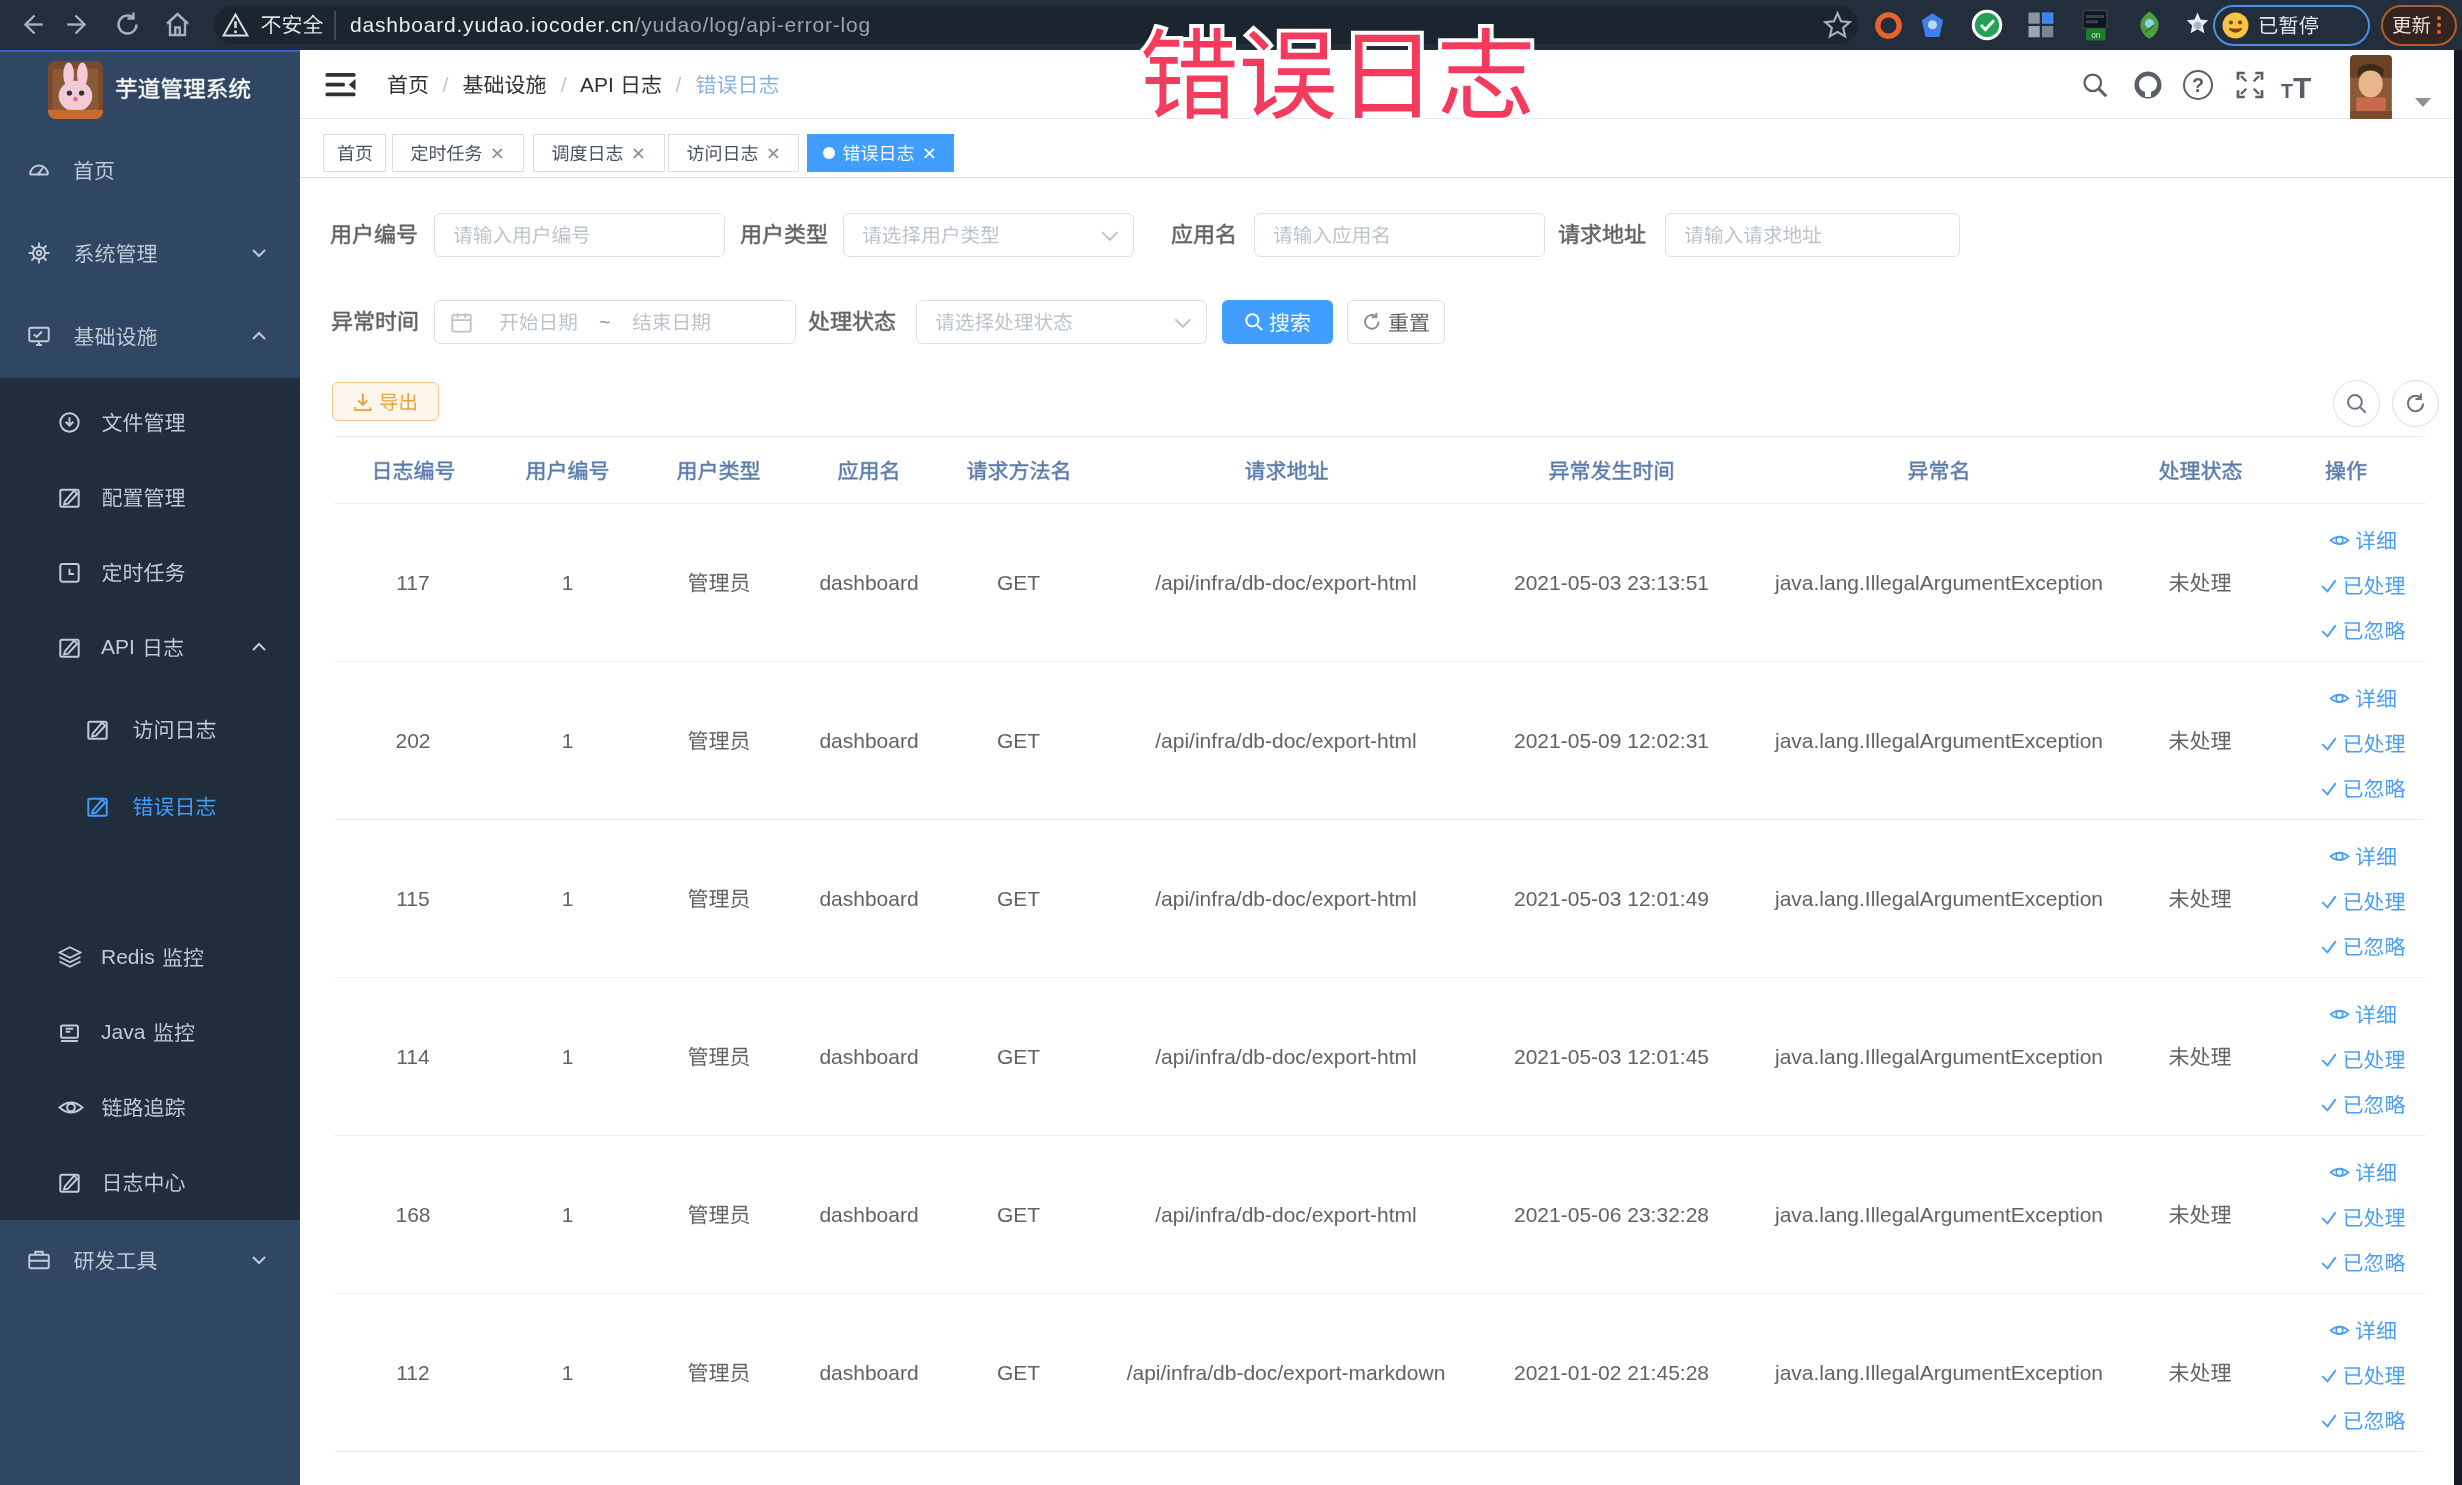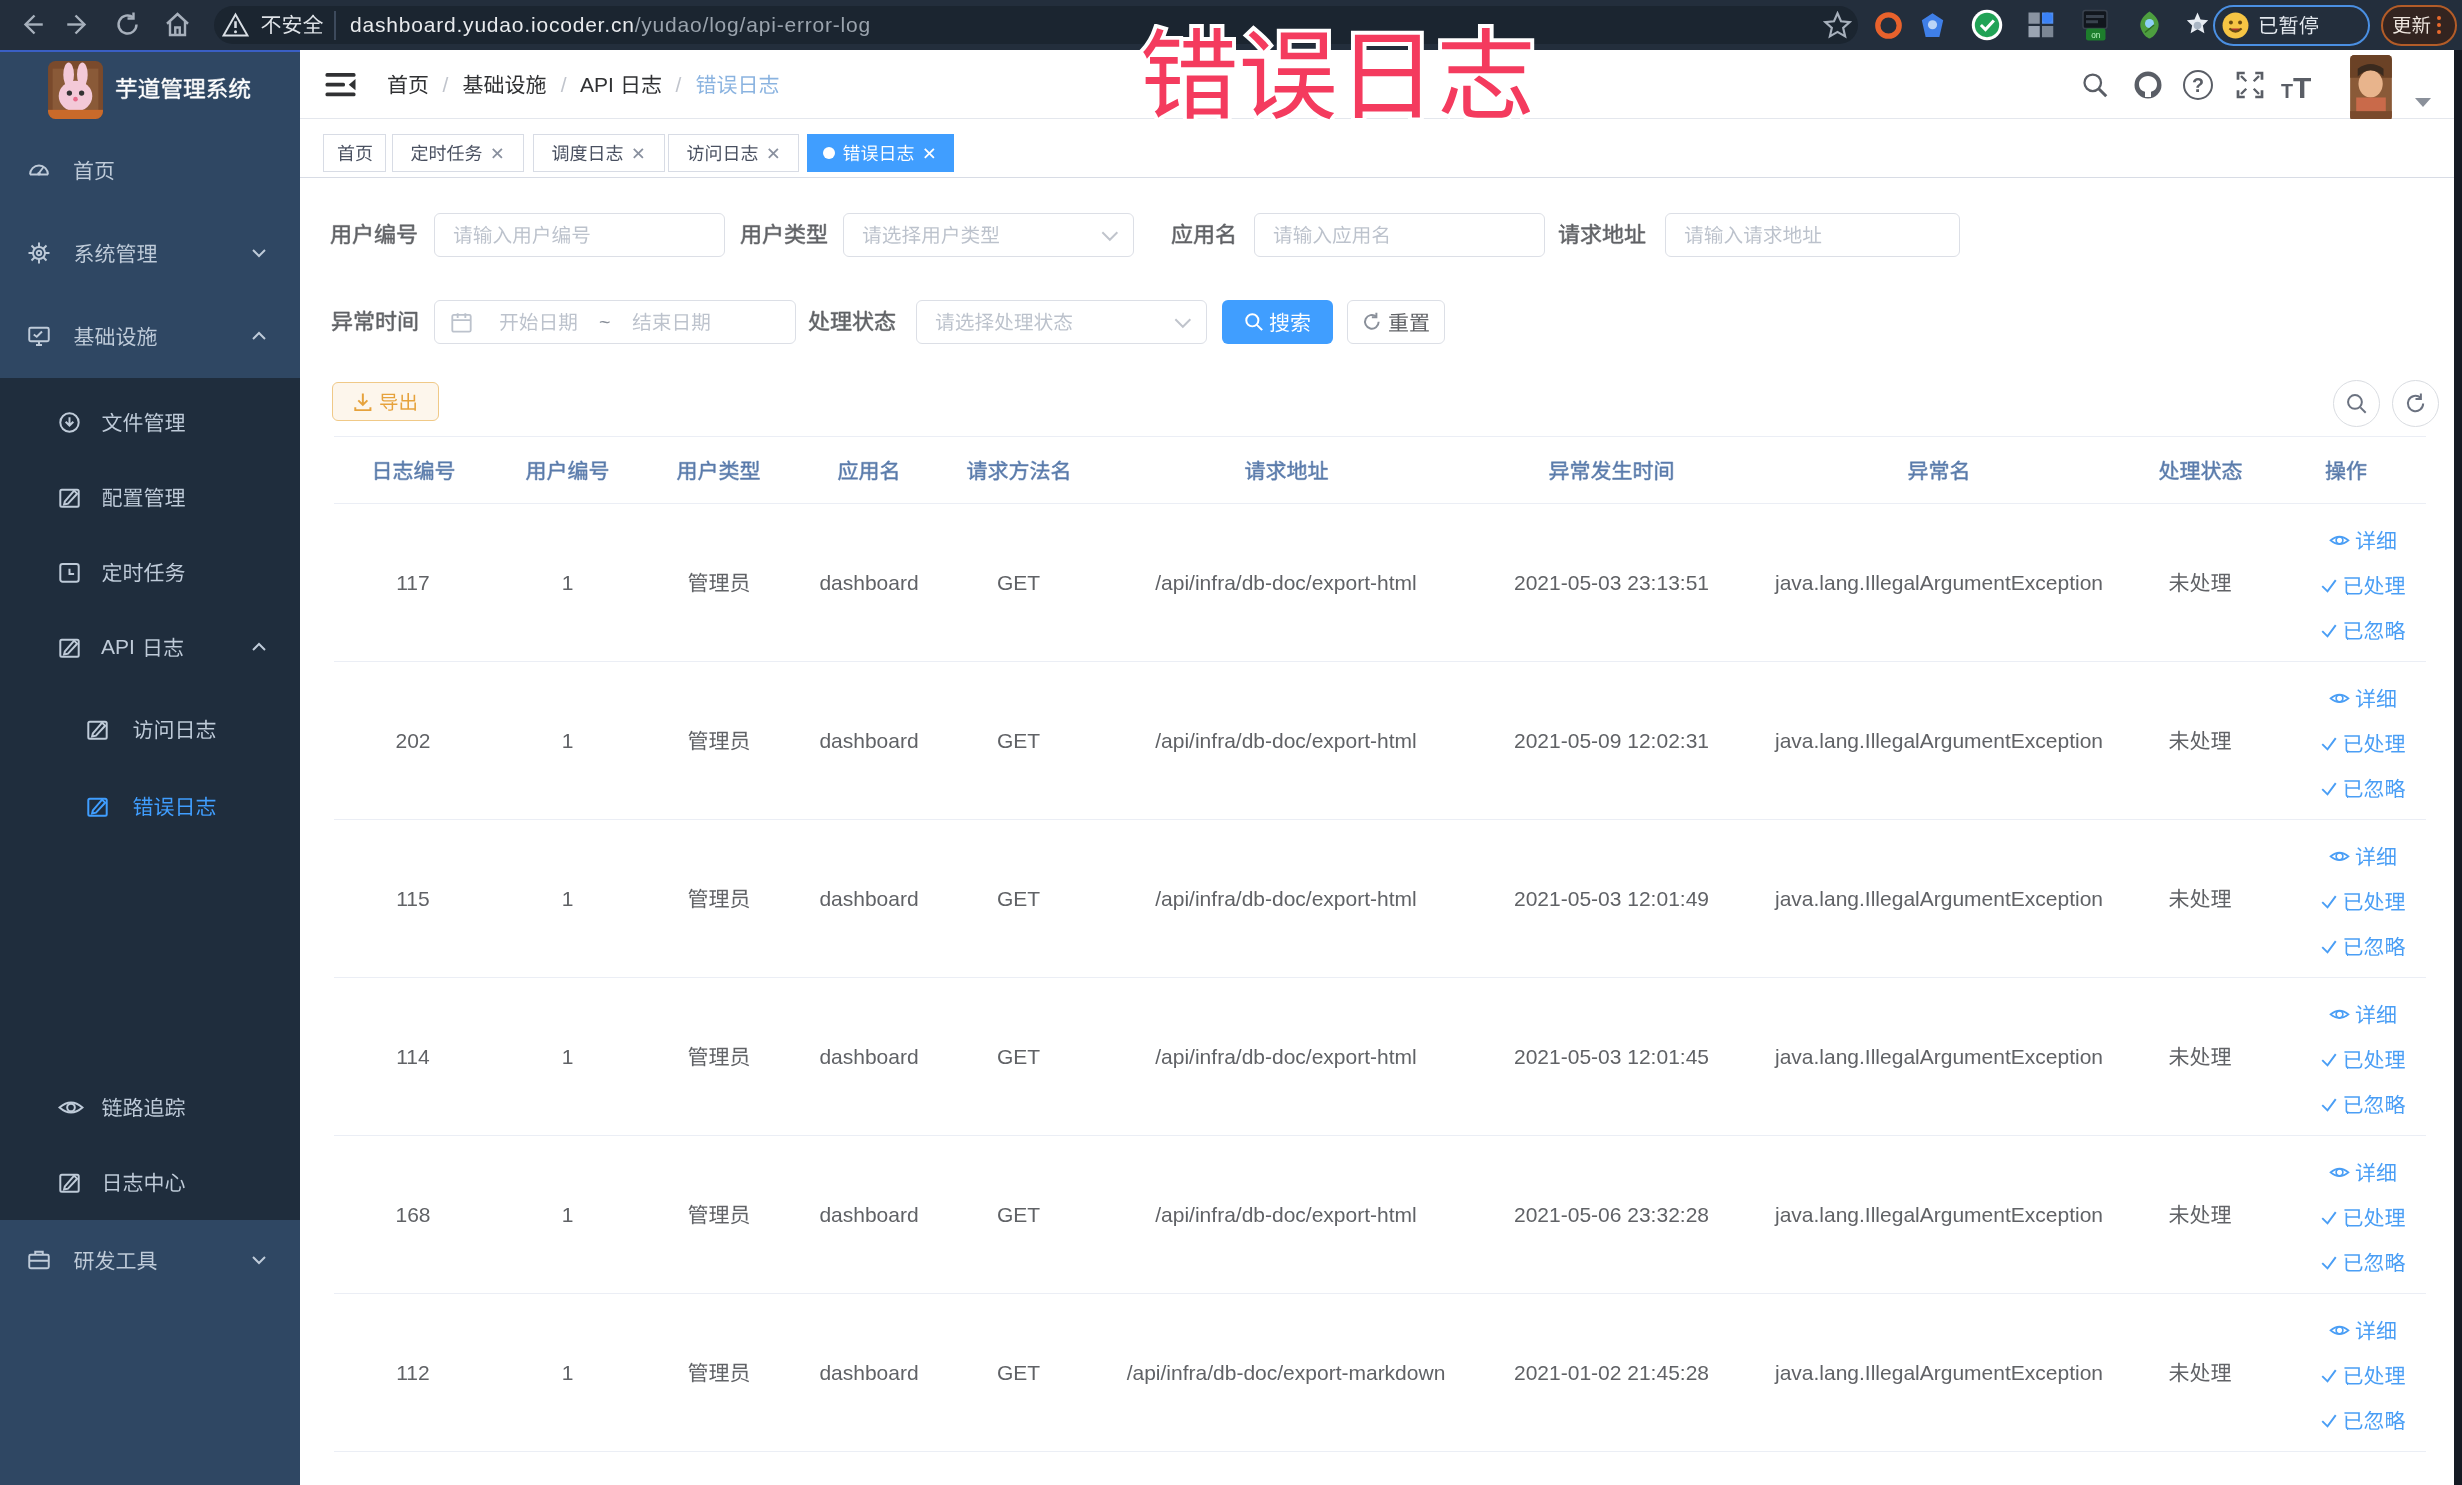--- a/index.html
+++ b/index.html
@@ -399,20 +399,50 @@
       </div>
       <div class="abs fx" style="left:132px;top:0;height:76px">
         <svg class="z " width="85" height="21" viewBox="0 0 4000 1000" style="display:block;color:#409eff;" fill="currentColor">
           <use href="#g9519" x="0"></use>
           <use href="#g8bef" x="1000"></use>
           <use href="#g65e5" x="2000"></use>
           <use href="#g5fd7" x="3000"></use>
         </svg>
       </div>
     </div>
+    <div class="item" style="top:869px;height:76px">
+      <div class="abs fx" style="left:58px;top:0;height:76px">
+        <svg width="24" height="24" viewBox="0 0 32 32">
+          <path d="M16 3 L30 10 16 17 2 10 Z" fill="none" stroke="#bfcbd9" stroke-width="2.6"></path>
+          <path d="M2 16 l14 7 14 -7 M2 22 l14 7 14 -7" fill="none" stroke="#bfcbd9" stroke-width="2.6"></path>
+        </svg>
+      </div>
+      <div class="abs fx" style="left:101px;top:0;height:76px">
+        <span style="font-size:21px;color:#bfcbd9;margin-right:7.6px;line-height:76px">Redis</span>
+        <svg class="z " width="42" height="21" viewBox="0 0 2000 1000" style="display:block;color:#bfcbd9;" fill="currentColor">
+          <use href="#g76d1" x="0"></use>
+          <use href="#g63a7" x="1000"></use>
+        </svg>
+      </div>
+    </div>
+    <div class="item" style="top:944px;height:76px">
+      <div class="abs fx" style="left:58px;top:0;height:76px">
+        <svg width="23" height="23" viewBox="0 0 30 30">
+          <rect x="4" y="6" width="22" height="16" rx="2" fill="none" stroke="#bfcbd9" stroke-width="2.6"></rect>
+          <path d="M4 26 h22 M10 10 h10 M10 14 h6" fill="none" stroke="#bfcbd9" stroke-width="2.6"></path>
+        </svg>
+      </div>
+      <div class="abs fx" style="left:101px;top:0;height:76px">
+        <span style="font-size:21px;color:#bfcbd9;margin-right:7.6px;line-height:76px">Java</span>
+        <svg class="z " width="42" height="21" viewBox="0 0 2000 1000" style="display:block;color:#bfcbd9;" fill="currentColor">
+          <use href="#g76d1" x="0"></use>
+          <use href="#g63a7" x="1000"></use>
+        </svg>
+      </div>
+    </div>
     <div class="item" style="top:1019px;height:76px">
       <div class="abs fx" style="left:58px;top:0;height:76px">
         <svg width="26" height="23" viewBox="0 0 34 30">
           <path d="M2 15 Q17 2 32 15 Q17 28 2 15 Z" fill="none" stroke="#bfcbd9" stroke-width="2.6"></path>
           <circle cx="17" cy="15" r="5" fill="none" stroke="#bfcbd9" stroke-width="2.6"></circle>
         </svg>
       </div>
       <div class="abs fx" style="left:101px;top:0;height:76px">
         <svg class="z " width="85" height="21" viewBox="0 0 4000 1000" style="display:block;color:#bfcbd9;" fill="currentColor">
           <use href="#g94fe" x="0"></use>

